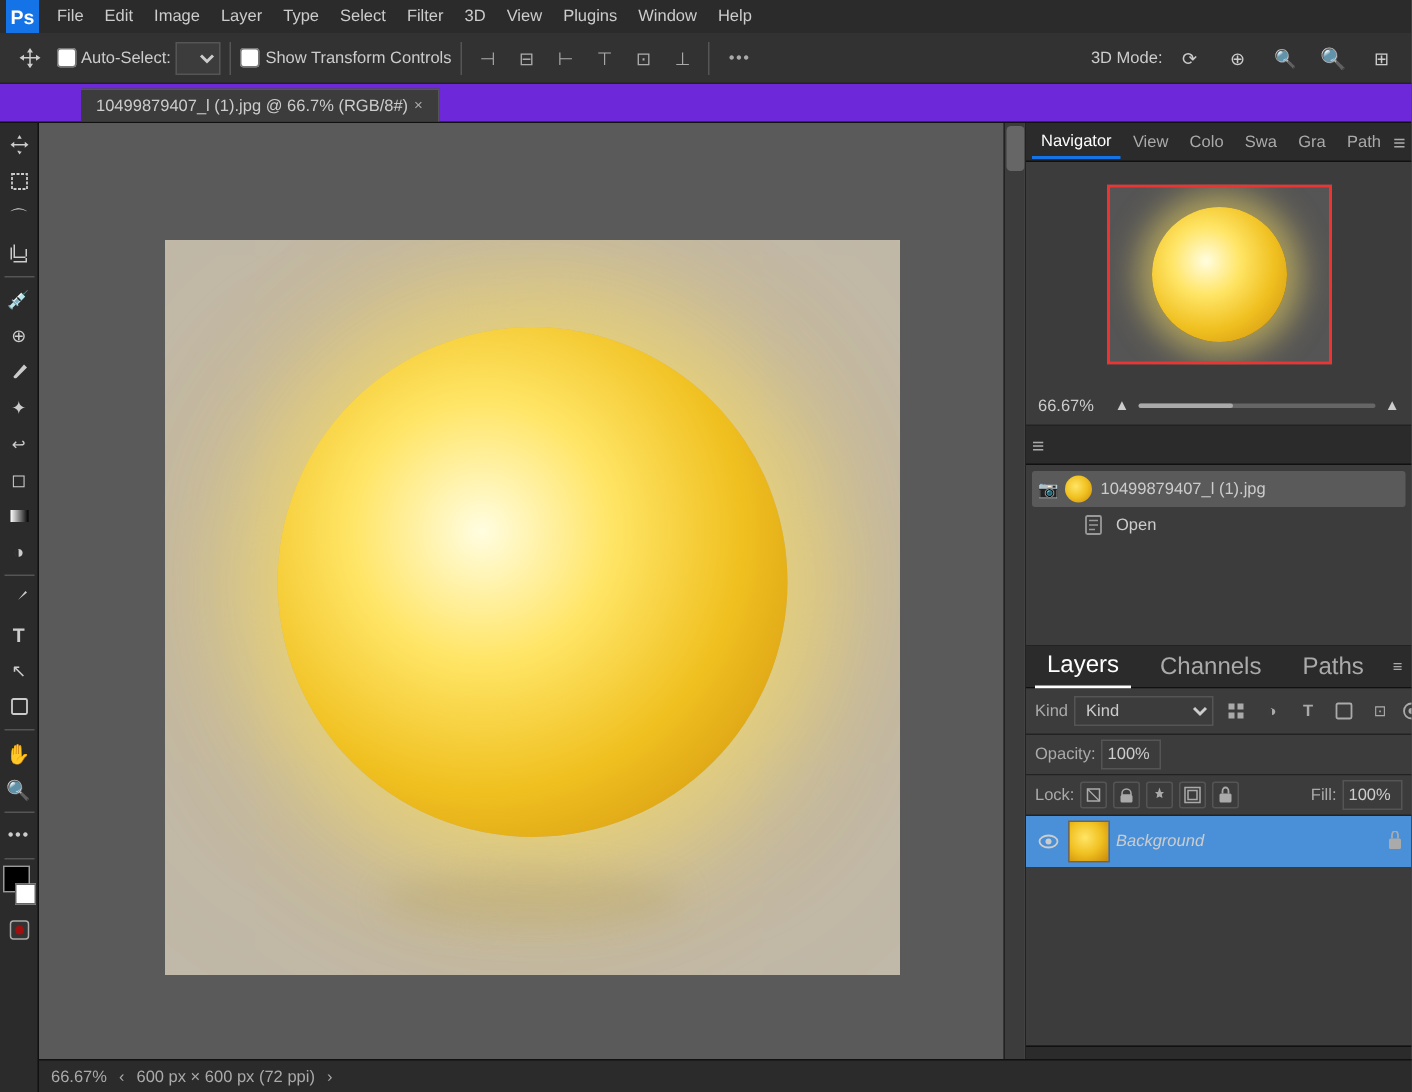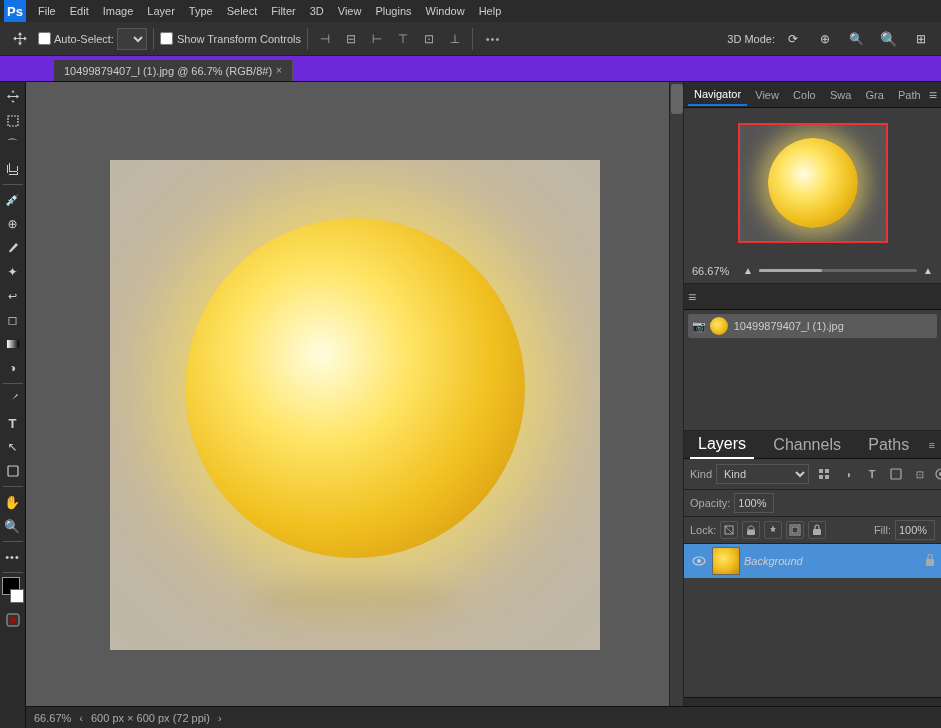--- a/index.html
+++ b/index.html
@@ -305,20 +305,32 @@
       <div class="nav-tab-more">≡</div>
     </div>
 
     <div id="history-content">
       <div class="history-item active">
         <div style="display:flex;align-items:center;gap:4px;">
           <span style="color:#aaa;font-size:11px;">📷</span>
           <div class="hist-thumb"></div>
         </div>
         <span class="history-item-label">10499879407_l (1).jpg</span>
+      </div>
+      <div class="history-item">
+        <div style="display:flex;align-items:center;gap:4px;width:22px;"></div>
+        <div class="hist-icon">
+          <svg width="16" height="16" viewBox="0 0 16 16" fill="#999">
+              <rect x="3" y="2" width="10" height="12" rx="1" fill="none" stroke="#999" stroke-width="1.2"></rect>
+              <line x1="5" y1="5" x2="11" y2="5" stroke="#999" stroke-width="1"></line>
+              <line x1="5" y1="8" x2="11" y2="8" stroke="#999" stroke-width="1"></line>
+              <line x1="5" y1="11" x2="9" y2="11" stroke="#999" stroke-width="1"></line>
+            </svg>
+        </div>
+        <span class="history-item-label">Open</span>
       </div>
     </div>
 
     <div id="layers-section">
       <div id="layers-tabs">
         <div class="layers-tab active">Layers</div>
         <div class="layers-tab">Channels</div>
         <div class="layers-tab">Paths</div>
         <div class="layers-panel-menu">≡</div>
       </div>

